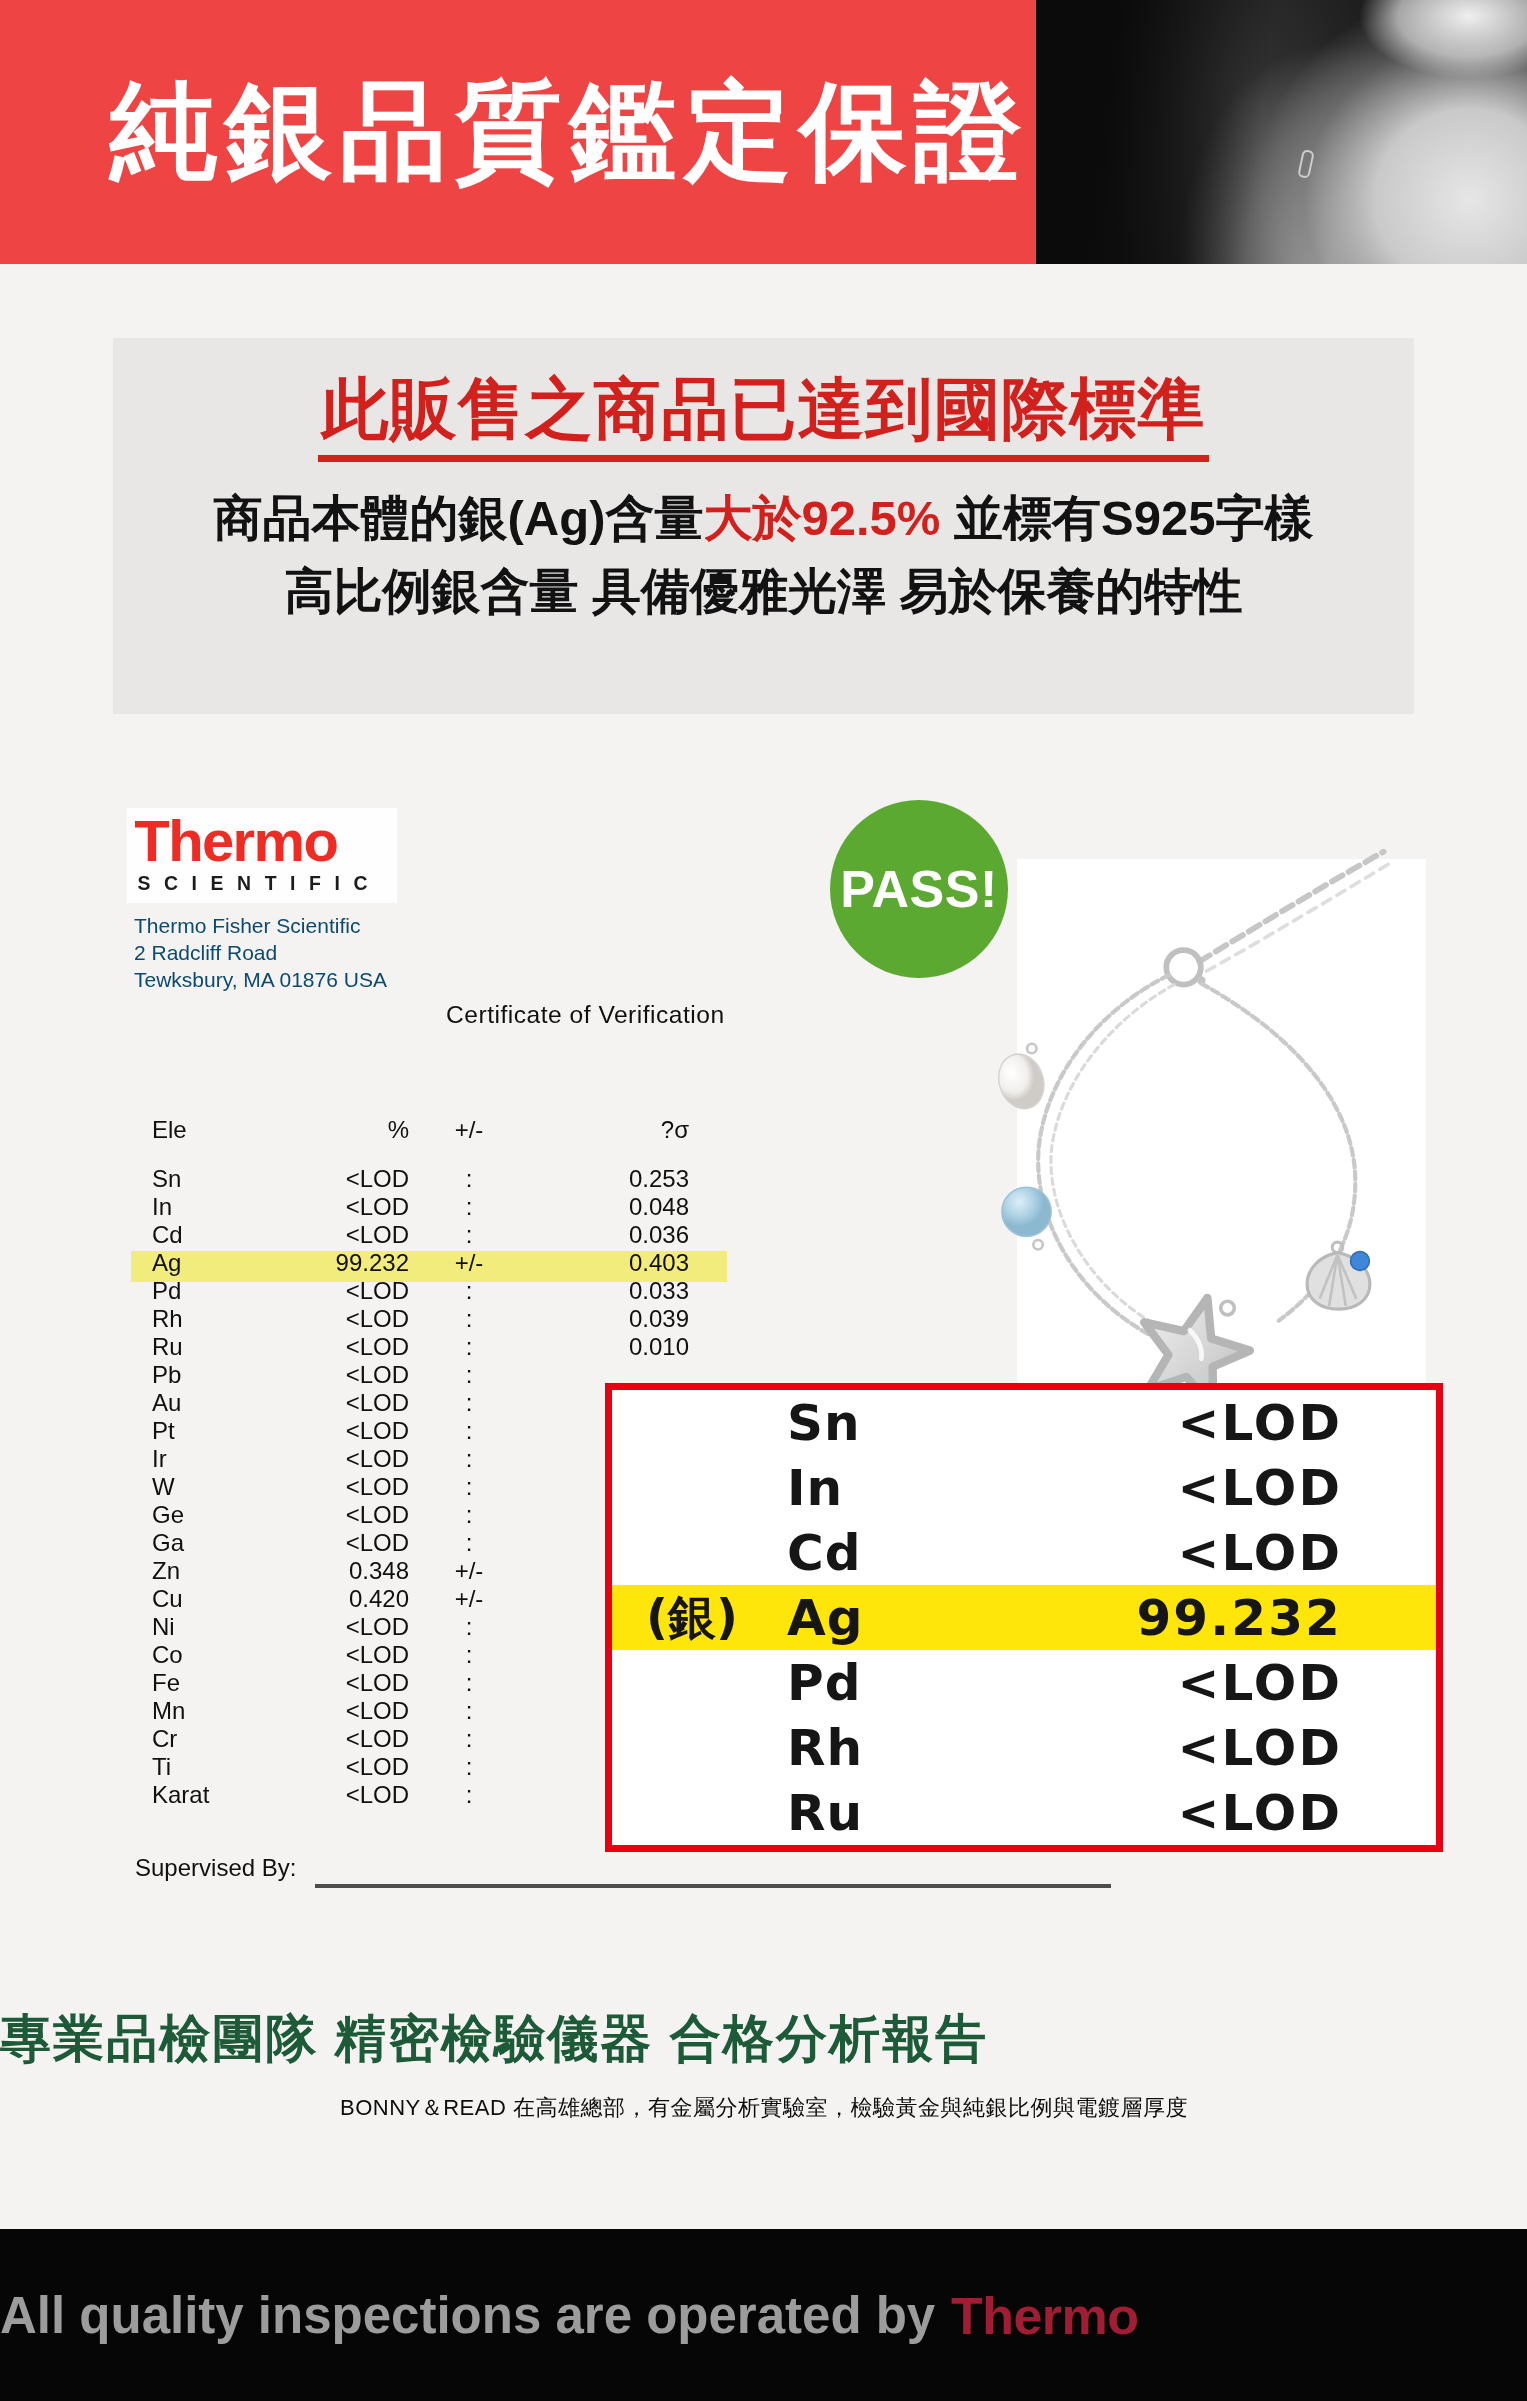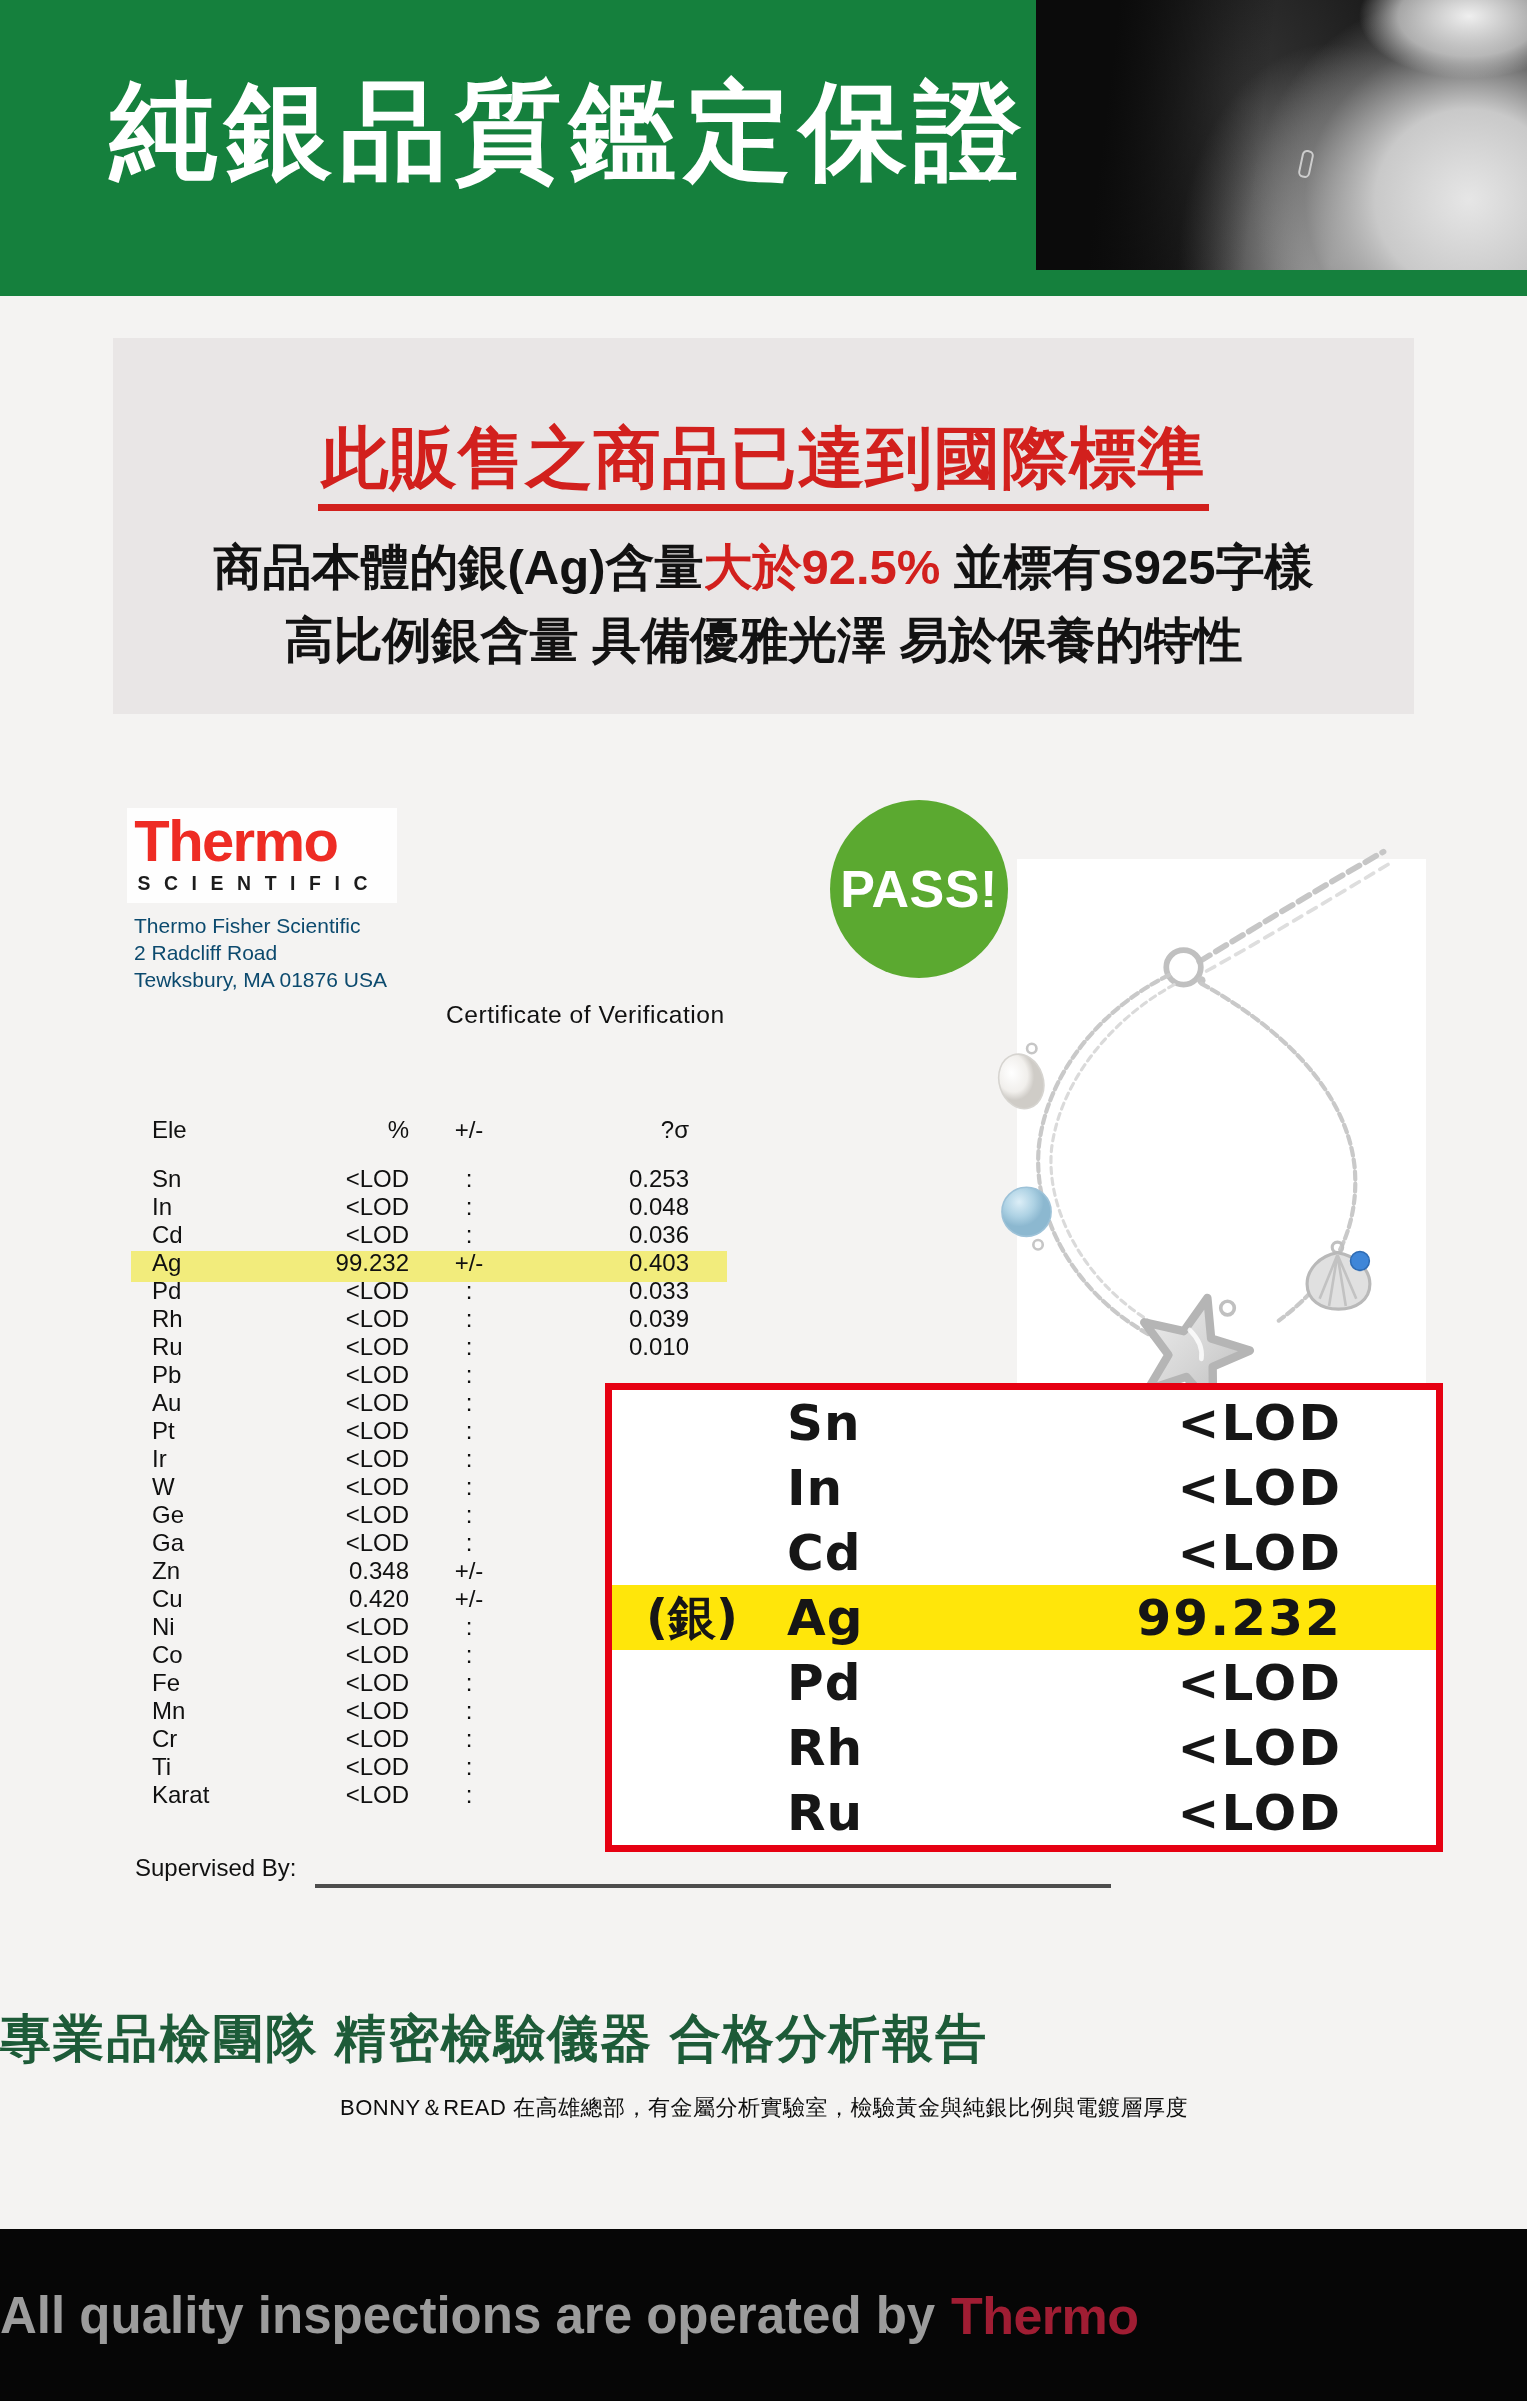--- a/index.html
+++ b/index.html
@@ -1,37 +1,37 @@
 <!DOCTYPE html>
 <html style="font-size:8.4px"><head>
 <meta charset="utf-8">
 <style>
   html,body{margin:0;padding:0;background:#e3e2e1;}
   .page{position:relative;width:1528px;height:2401px;background:#f4f3f2;overflow:hidden;
         font-family:"Liberation Sans","DejaVu Sans",sans-serif;}
 
   
-  .header{position:absolute;left:0;top:0;width:1528px;height:296px;background:#15803d;overflow:hidden;}
+  .header{position:absolute;left:0;top:0;width:1528px;height:264px;background:#ef4444;overflow:hidden;}
   .header-photo{position:absolute;top:0;right:0;width:492px;height:270px;
     background:
       linear-gradient(97deg,#0b0b0b 16%,rgba(11,11,11,0) 46%),
       radial-gradient(ellipse 157px 89px at 88% 6%, #efefef 0%, rgba(210,210,210,.75) 45%, rgba(120,120,120,0) 70%),
       radial-gradient(ellipse 293px 283px at 88% 74%, #e6e6e6 0%, #c9c9c9 32%, rgba(130,130,130,.55) 56%, rgba(40,40,40,0) 74%),
       radial-gradient(ellipse 225px 325px at 60% 98%, rgba(200,200,200,.85) 0%, rgba(90,90,90,0) 68%),
       radial-gradient(ellipse 272px 377px at 42% 38%, rgba(55,55,55,.95) 0%, rgba(18,18,18,0) 70%),
       #151515;}
   .earring{position:absolute;top:150px;right:216px;width:8.4px;height:24px;border:2.6px solid #dcdcdc;
     border-radius:5.2px;transform:rotate(12deg);opacity:.85;}
   .page-title{position:absolute;left:110px;top:62px;margin:0;color:#ffffff;
     font-size:107px;line-height:1.3;font-weight:900;letter-spacing:7.9px;white-space:nowrap;}
 
   
   .intro{position:absolute;left:113px;top:338px;width:1301px;height:376px;background:#e9e6e6;
          text-align:center;color:#121212;}
-  .intro-title{display:inline-block;margin-top:82px;font-size:67px;line-height:1.12;font-weight:900;
+  .intro-title{display:inline-block;margin-top:33px;font-size:67px;line-height:1.12;font-weight:900;
          color:#d2201d;border-bottom:7.3px solid #d2201d;padding:0 3.1px 9.4px 3.1px;letter-spacing:1px;white-space:nowrap;}
   .intro-line{font-size:49px;line-height:1.0;font-weight:900;margin:0;white-space:nowrap;}
   .intro-line.first{margin-top:32px;}
   .intro-line.second{margin-top:24px;}
   .red-em{color:#d2201d;}
 
   
   .logo{position:absolute;left:127px;top:808px;background:#fefefe;padding:6.3px 15.7px 9.4px 7.3px;}
   .logo-word{font-size:58px;line-height:.92;font-weight:bold;color:#ee2c24;letter-spacing:-1.6px;}
   .logo-sub{font-size:19.4px;line-height:1;font-weight:600;color:#1c1c1c;letter-spacing:13.6px;

